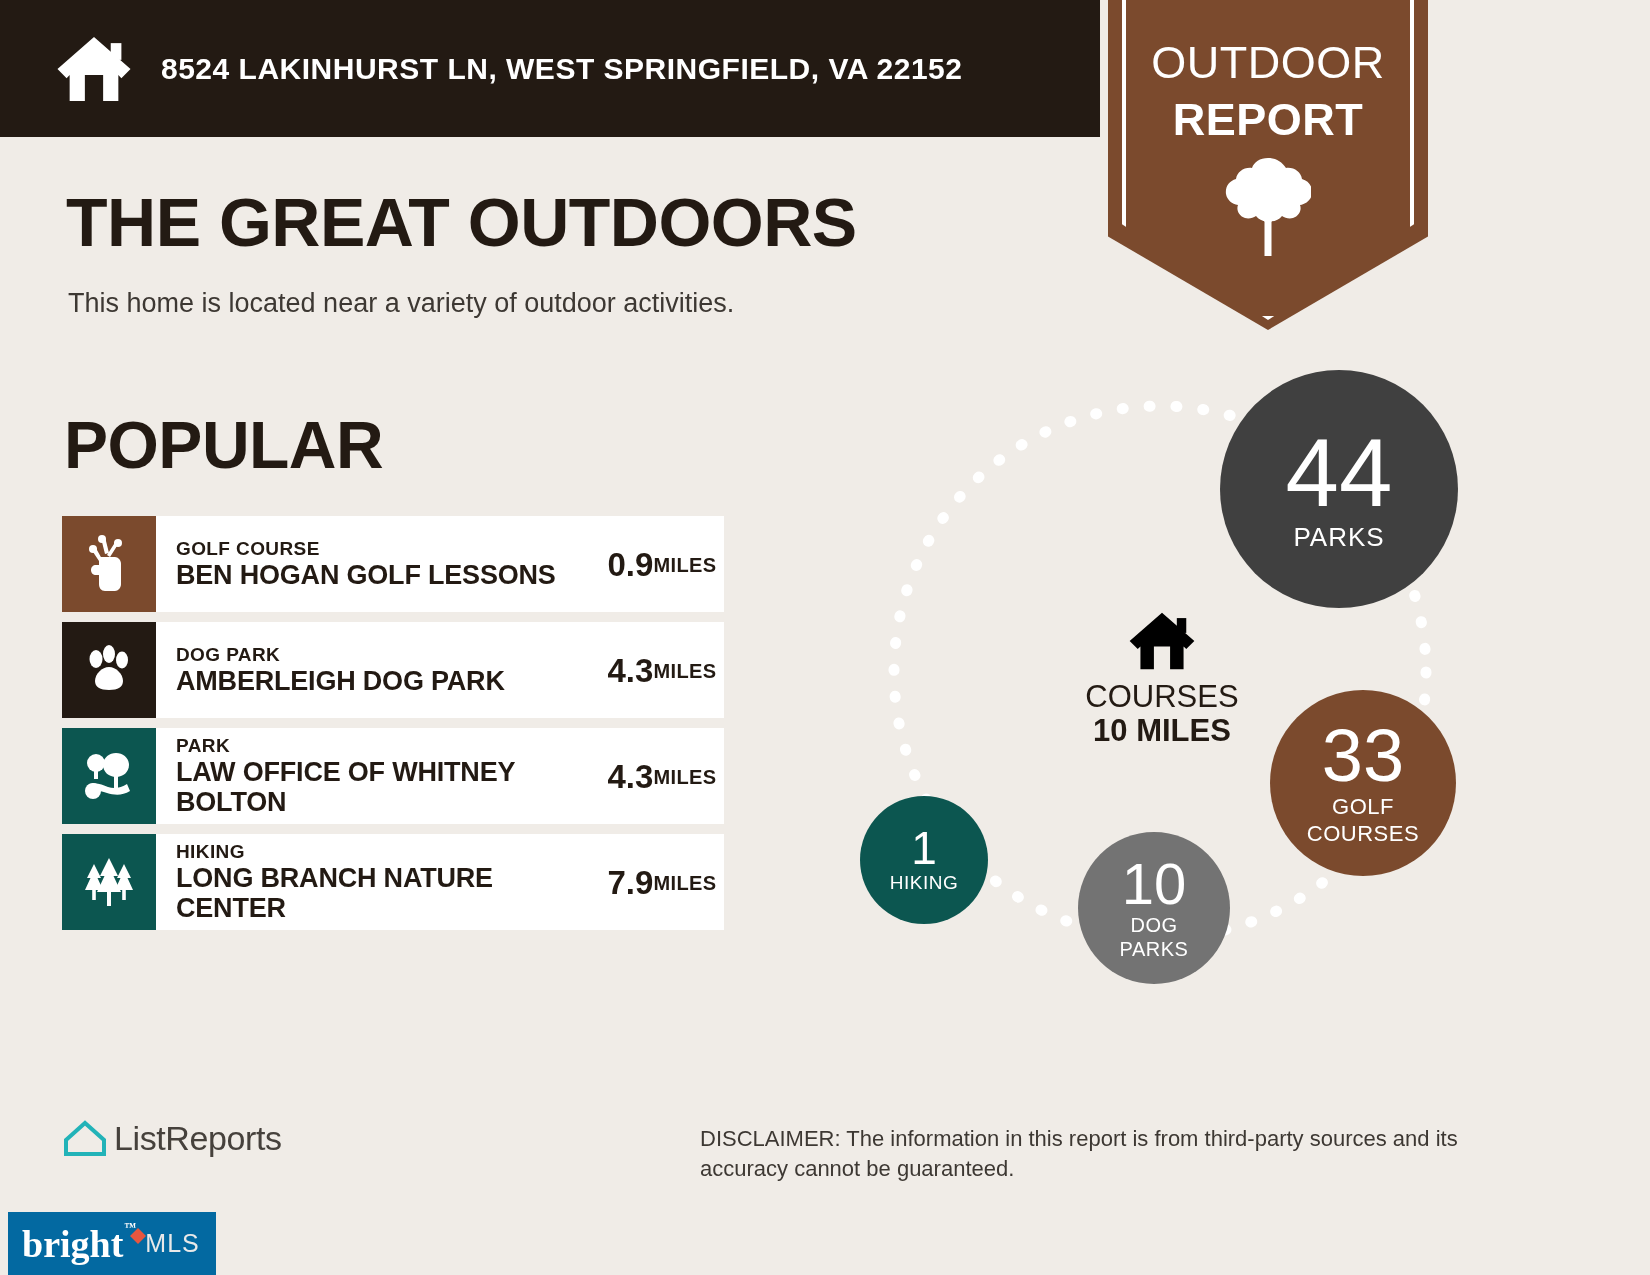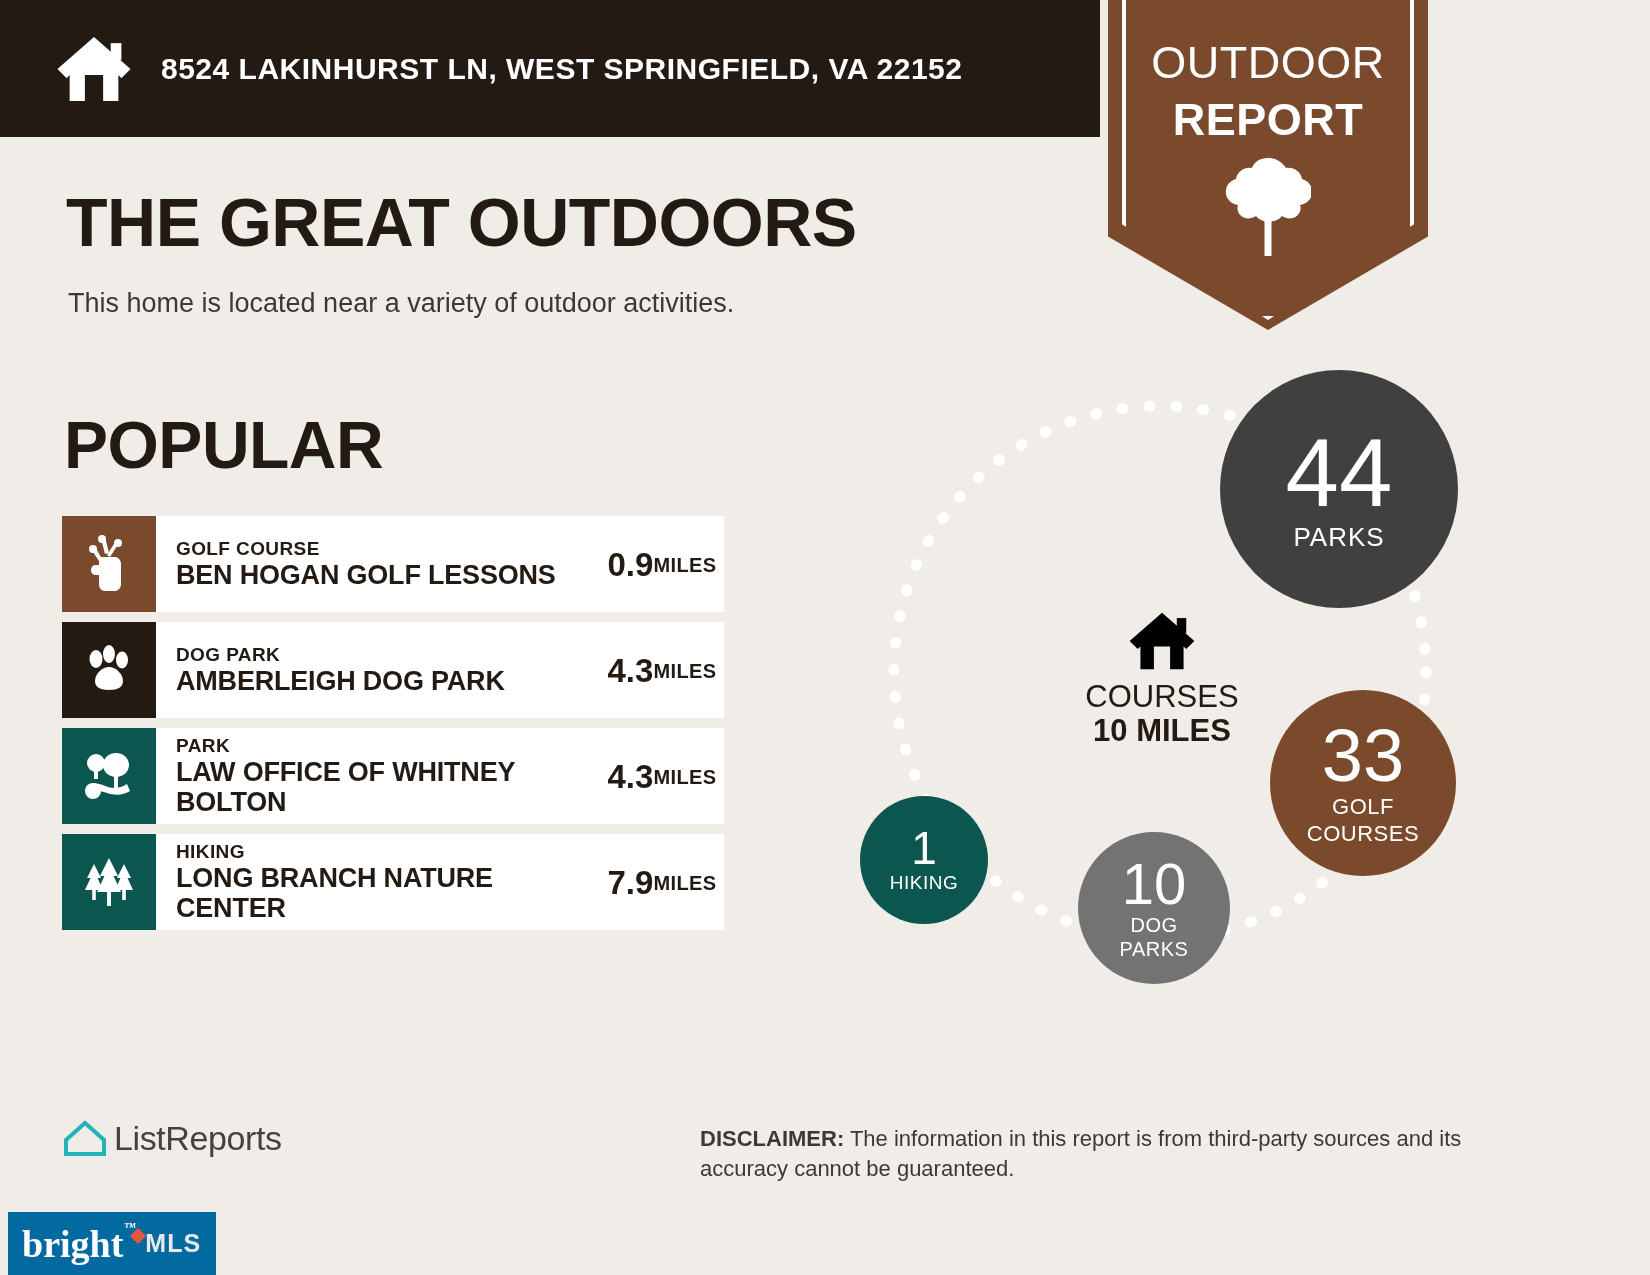--- a/index.html
+++ b/index.html
@@ -97,28 +97,28 @@
   .center-l2{font-size:31px;color:#231a13;font-weight:700;line-height:1.1;}
   
   .lr-logo{position:absolute;left:62px;top:1118px;display:flex;align-items:center;}
   .lr-text{font-size:34px;color:#46413c;letter-spacing:-.4px;margin-left:6px;}
   .bright{
     position:absolute;left:8px;top:1212px;width:208px;height:63px;
     background:#0369a1;display:flex;align-items:center;
   }
   .bright-b{font-family:"Liberation Serif",serif;font-size:38px;color:#fff;font-weight:700;margin-left:14px;position:relative;}
   .bright-tm{font-size:12px;position:absolute;top:-2px;right:-13px;}
-  .bright-mls{font-size:25px;color:#e9e9e9;margin-left:22px;letter-spacing:1px;font-weight:bold;}
+  .bright-mls{font-size:25px;color:#e9e9e9;margin-left:22px;letter-spacing:1px;}
   .bright-dot{position:absolute;left:122px;top:16px;width:16px;height:16px;background:#e8563f;
     -webkit-clip-path:polygon(50% 0,100% 50%,50% 100%,0 50%);clip-path:polygon(50% 0,100% 50%,50% 100%,0 50%);}
   .disclaimer{
     position:absolute;left:700px;top:1124px;width:810px;font-size:22px;
     color:#3d3833;line-height:1.38;
   }
-  .disclaimer b{font-weight:700;}
+  .disclaimer b{font-weight:400;}
 </style>
 </head>
 <body>
 
 <div class="header-bar">
   <svg class="header-home-icon" viewBox="0 0 100 92">
     <path fill="#ffffff" d="M50 4 L98 46 L86 58 L82 54 L82 88 L62 88 L62 54 L38 54 L38 88 L18 88 L18 54 L14 58 L2 46 Z"></path>
     <rect fill="#ffffff" x="72" y="12" width="14" height="22"></rect>
   </svg>
   <div class="header-address">8524 LAKINHURST LN, WEST SPRINGFIELD, VA 22152</div>

